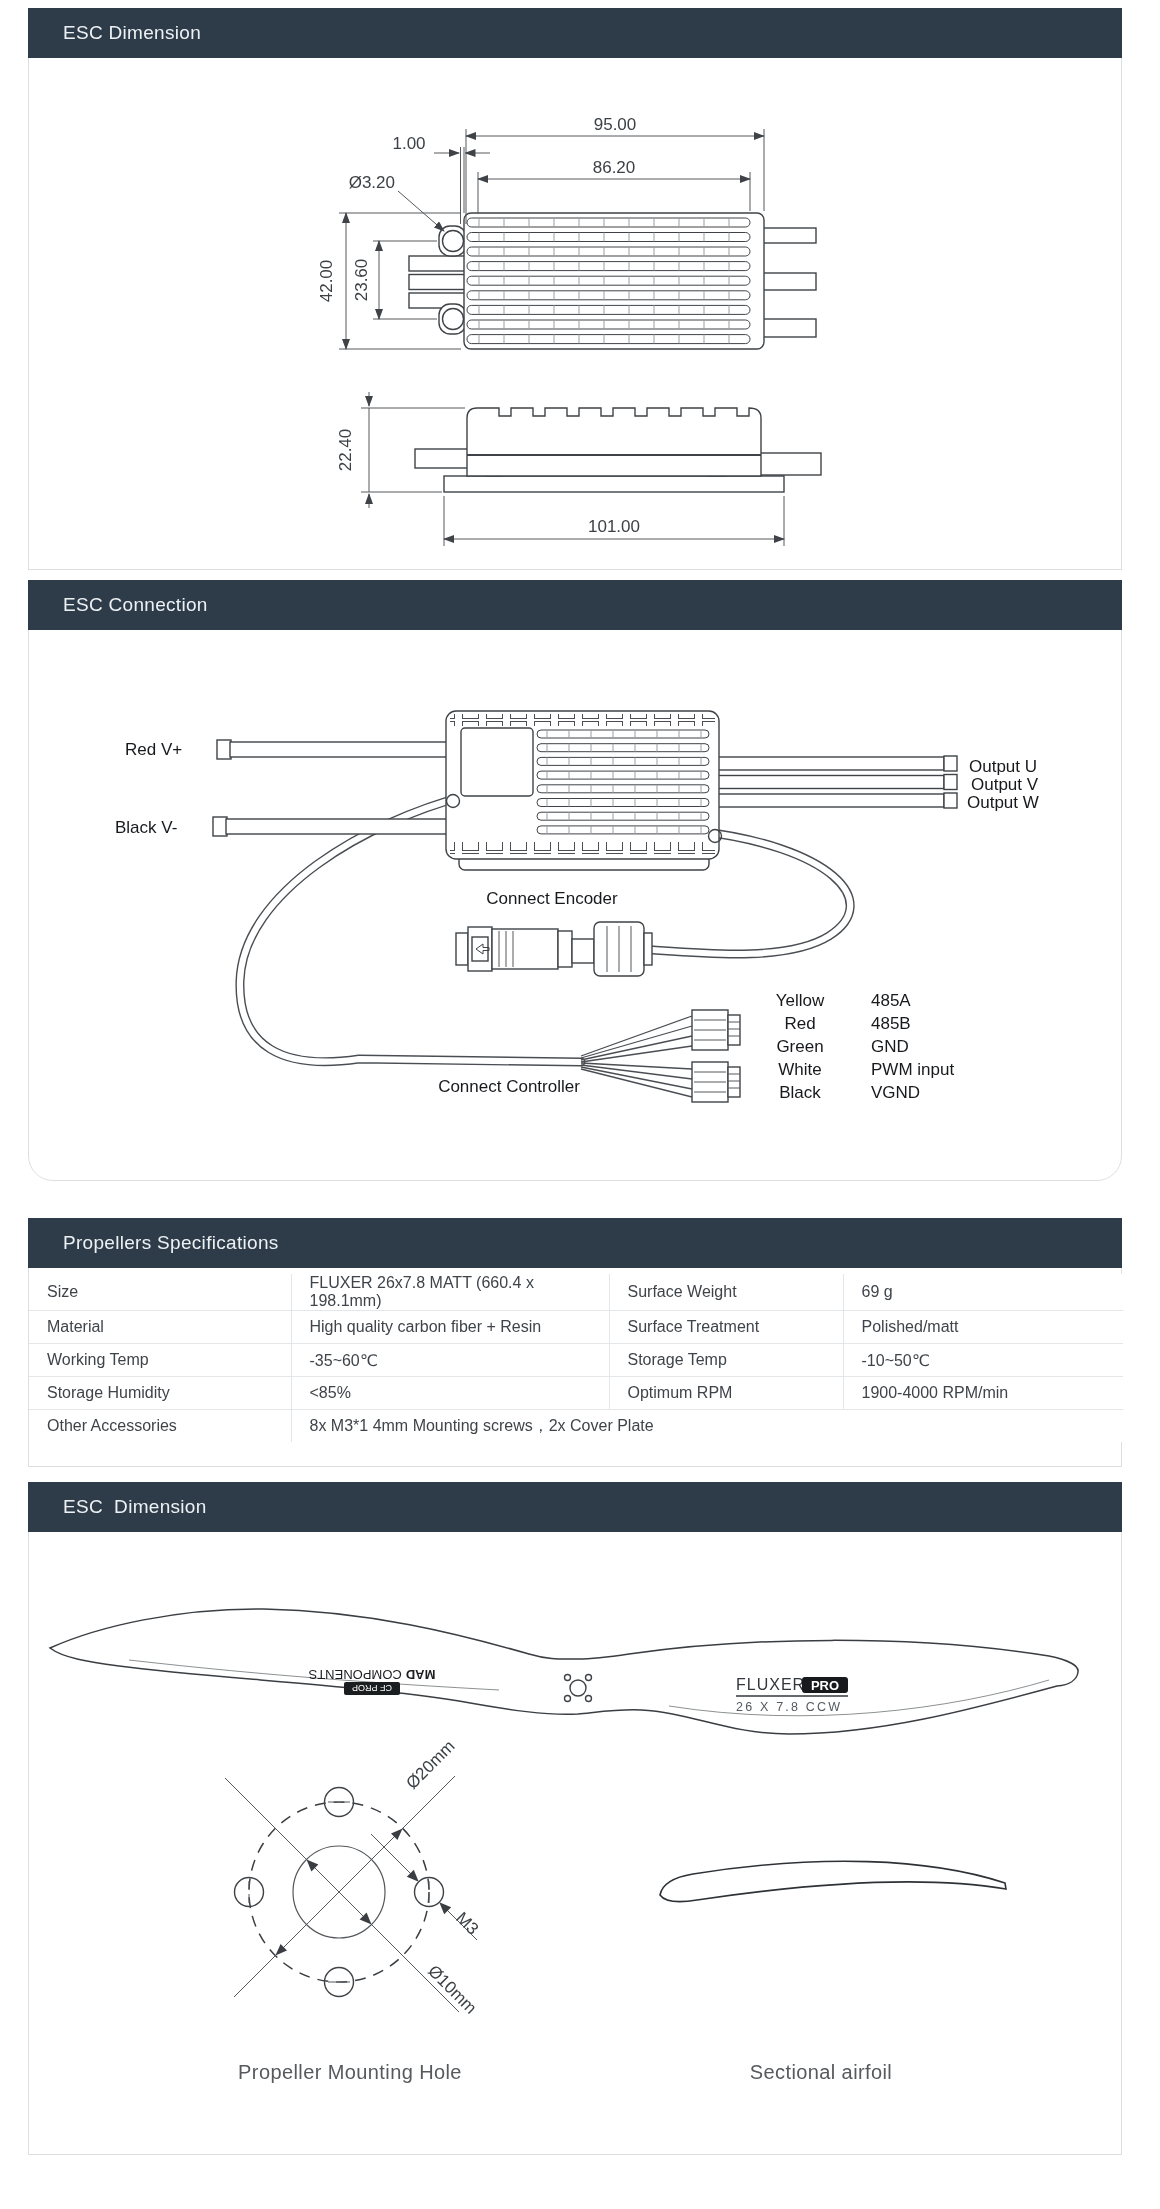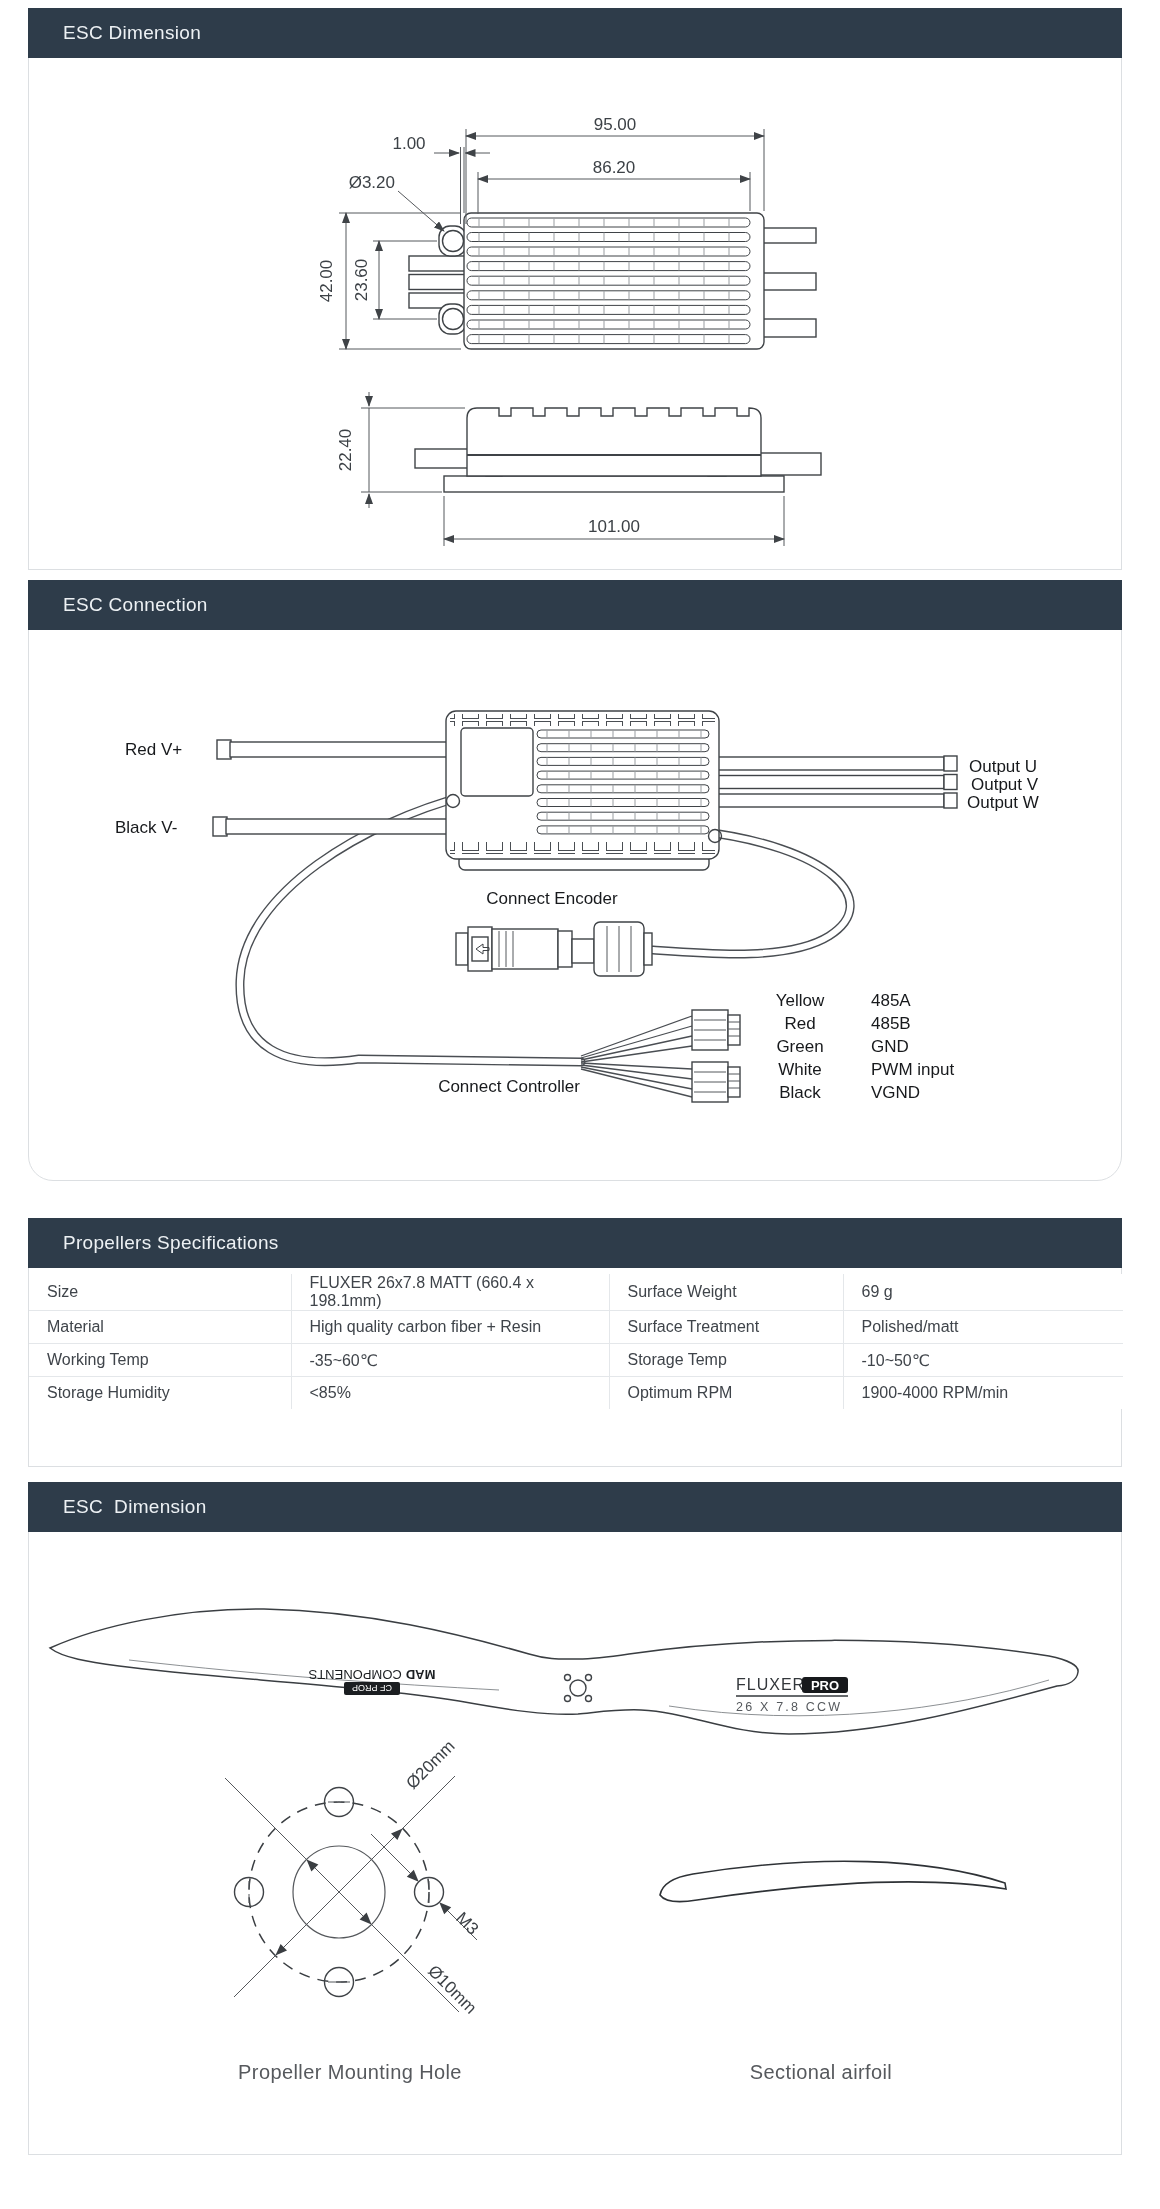--- a/index.html
+++ b/index.html
@@ -307,20 +307,24 @@
       <td>-35~60℃</td>
       <td>Storage Temp</td>
       <td>-10~50℃</td>
     </tr>
     <tr>
       <td>Storage Humidity</td>
       <td>&lt;85%</td>
       <td>Optimum RPM</td>
       <td>1900-4000 RPM/min</td>
     </tr>
+    <tr>
+      <td>Other Accessories</td>
+      <td colspan="3">8x M3*1 4mm Mounting screws，2x Cover Plate</td>
+    </tr>
   </tbody>
     </table>
 </div>
 
 <div class="card" style="top:1482px;height:673px;">
   <div class="card-header">
     <span>ESC  Dimension</span>
   </div>
   <svg width="1092" height="621" viewBox="0 0 1092 621">
 

